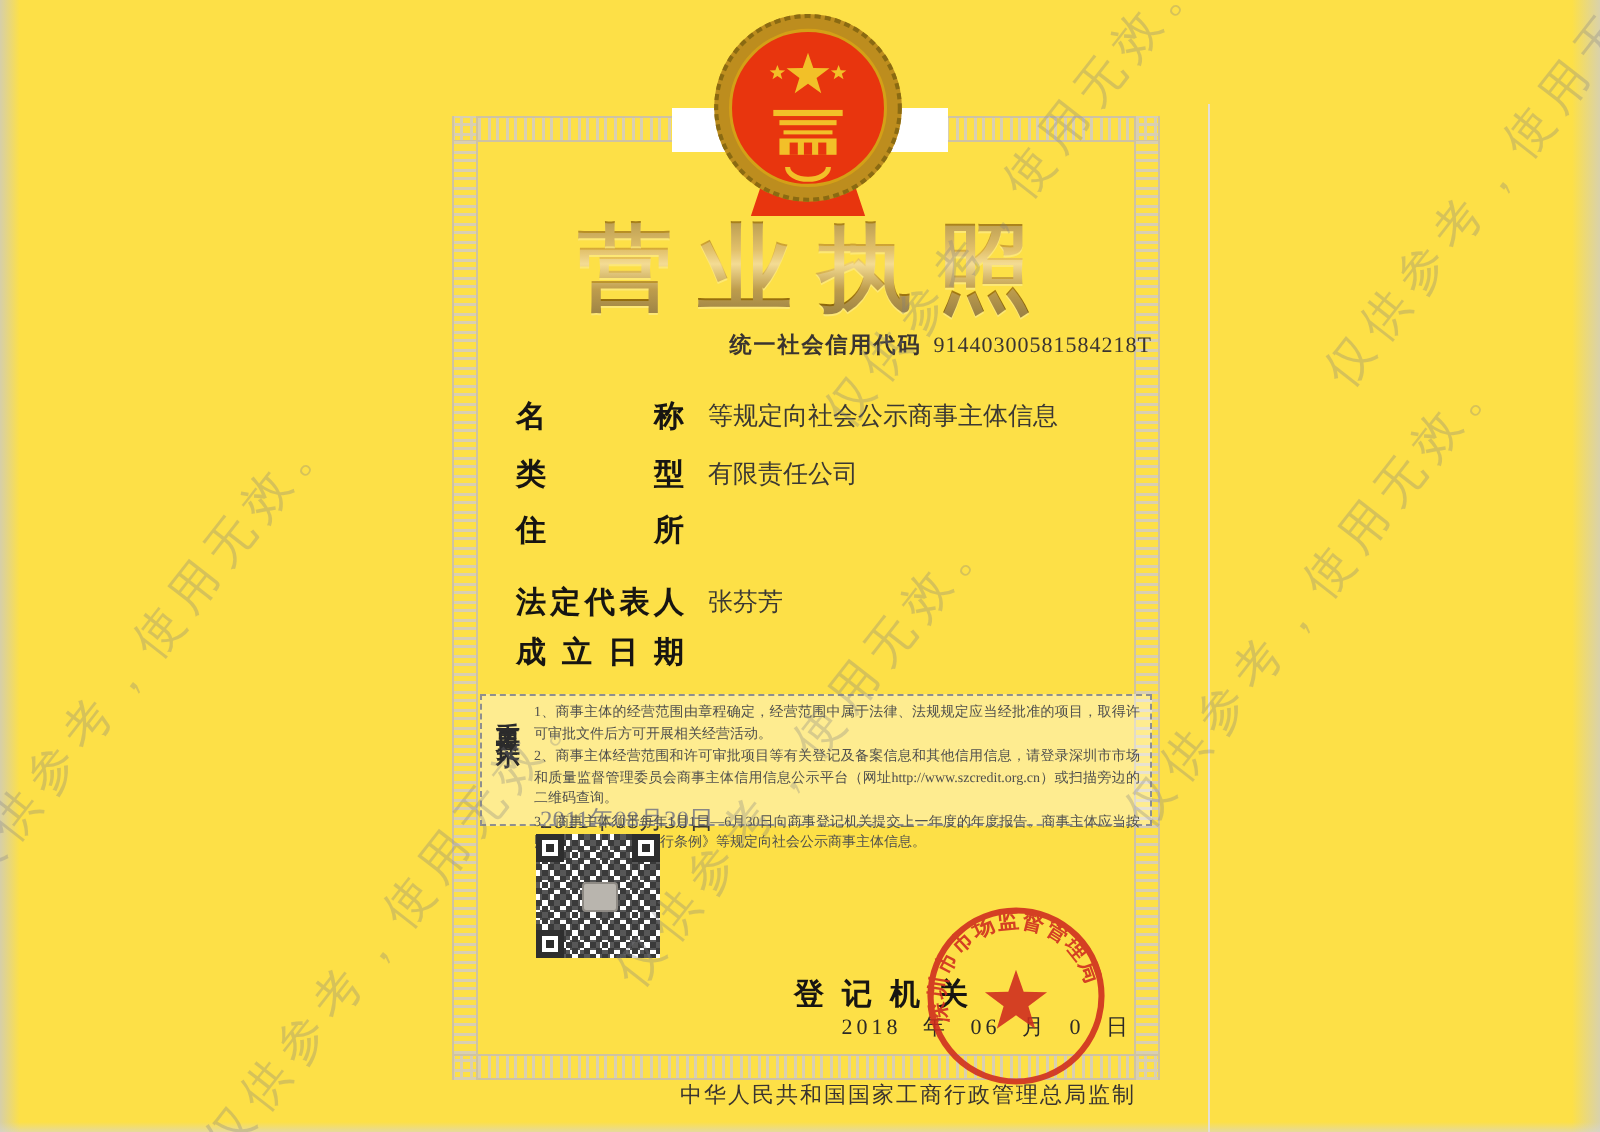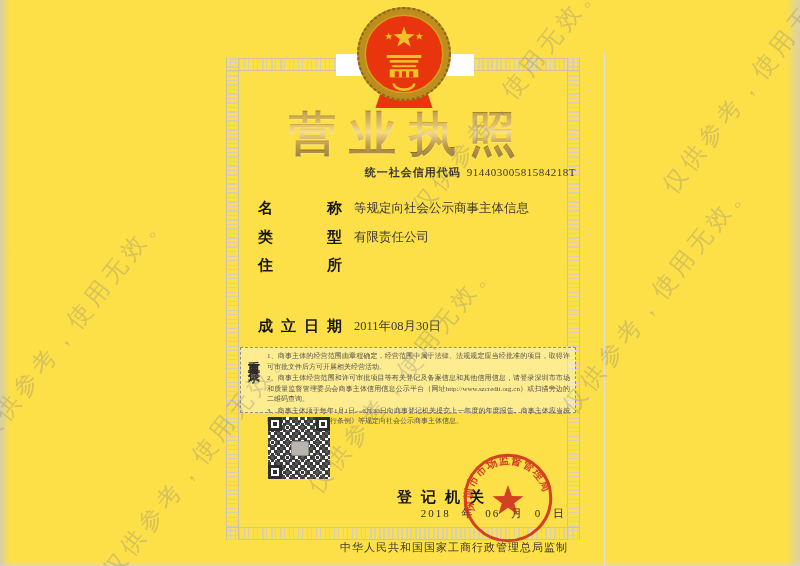--- a/index.html
+++ b/index.html
@@ -139,21 +139,25 @@
     <span class="field-label">名称</span>
     <span class="field-value">等规定向社会公示商事主体信息</span>
   </div>
   <div class="field-row" style="top:228px;">
     <span class="field-label">类型</span>
     <span class="field-value">有限责任公司</span>
   </div>
   <div class="field-row" style="top:256px;">
     <span class="field-label">住所</span>
   </div>
-  <div class="field-row" style="top:317px;">
+  <div class="field-row" style="top:292px;">
+    <span class="field-label">法定代表人</span>
+    <span class="field-value">张芬芳</span>
+  </div>
+  <div class="field-row" style="top:317px;flex-direction:column;">
     <span class="field-label">成立日期</span>
     <span class="field-value">2011年08月30日</span>
   </div>
 
   <div class="notice-box">
     <div class="notice-label">重要提示</div>
     <div class="notice-items">
       <div>1、商事主体的经营范围由章程确定，经营范围中属于法律、法规规定应当经批准的项目，取得许可审批文件后方可开展相关经营活动。</div>
       <div>2、商事主体经营范围和许可审批项目等有关登记及备案信息和其他信用信息，请登录深圳市市场和质量监督管理委员会商事主体信用信息公示平台（网址http://www.szcredit.org.cn）或扫描旁边的二维码查询。</div>
       <div>3、商事主体须于每年1月1日—6月30日向商事登记机关提交上一年度的年度报告。商事主体应当按照《企业信息公示暂行条例》等规定向社会公示商事主体信息。</div>

